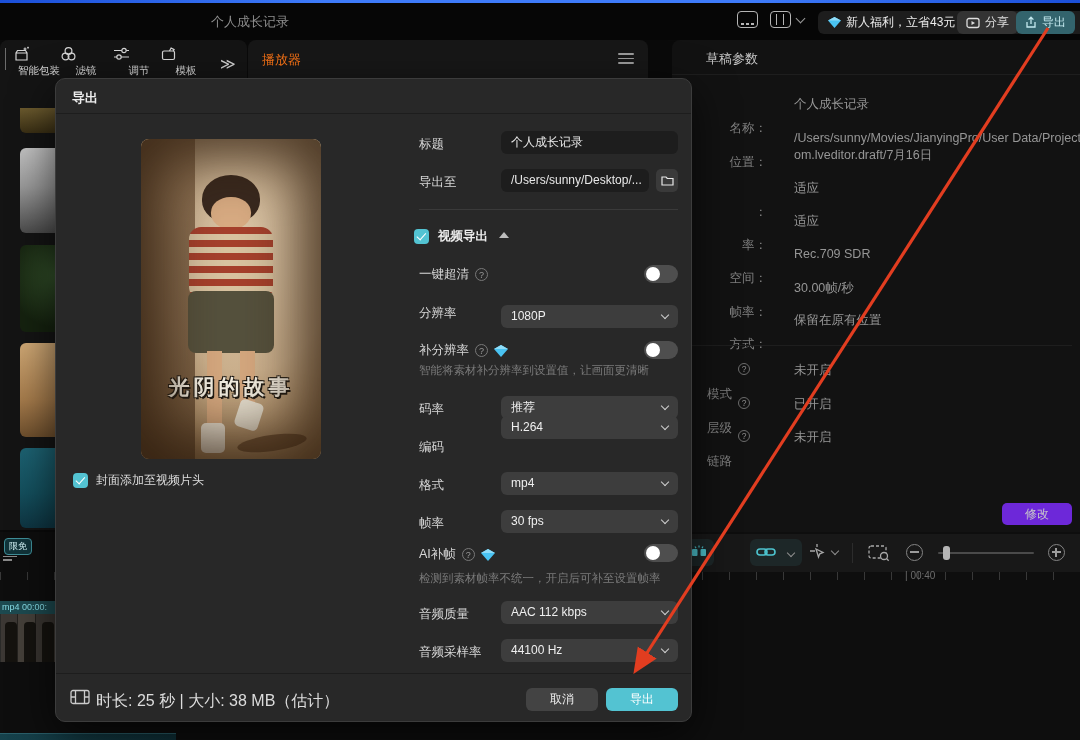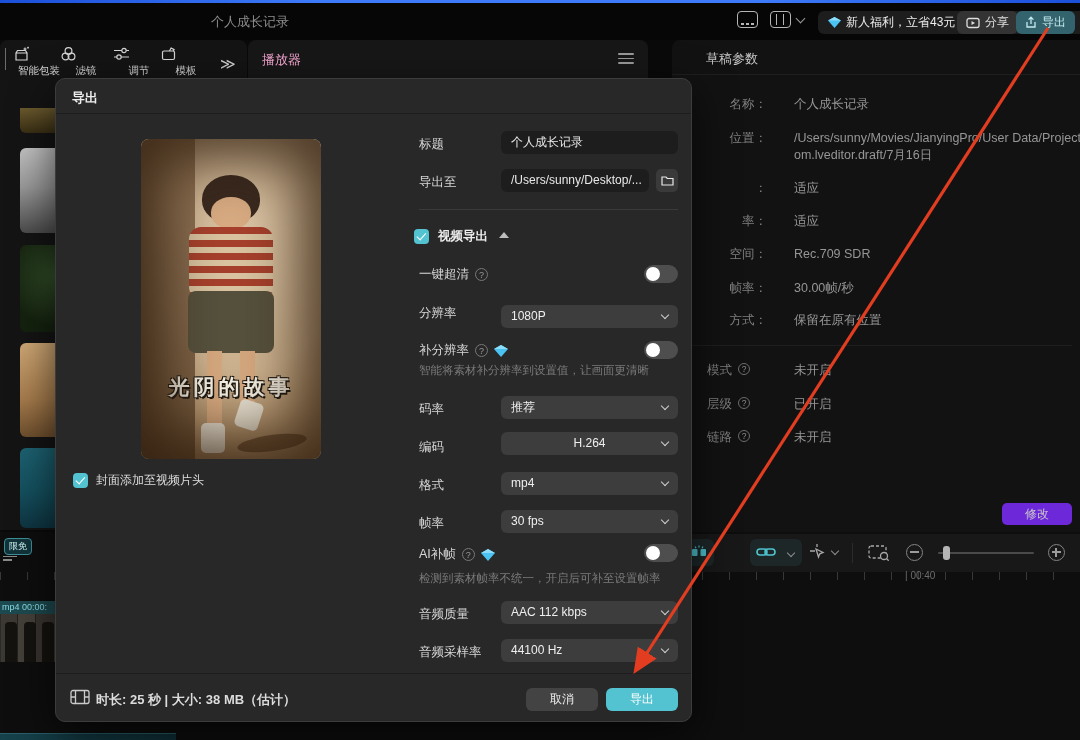--- a/index.html
+++ b/index.html
@@ -30,29 +30,29 @@
   #export-top-btn { background:#33646d; color:#c4e9ef; }
 
   
   #media-panel { left:0; top:40px; width:247px; height:490px; background:#141414; border-radius:8px 8px 0 0; }
   .mt-item { position:absolute; top:6px; width:52px; text-align:center; color:#d8d8d8; }
   .mt-item .lbl { font-size:10.5px; display:block; margin-top:2px; color:#d4d4d4; }
   #mt-expand { color:#cfcfcf; font-size:15px; letter-spacing:-2px; }
   .thumb { position:absolute; left:20px; width:62px; border-radius:6px; }
 
   #player-panel { left:248px; top:40px; width:400px; height:490px; background:#171717; border-radius:8px 8px 0 0; }
-  #player-title { left:14px; top:11px; color:#f9a8d4; font-size:13px; position:absolute; }
+  #player-title { left:14px; top:11px; color:#f97316; font-size:13px; position:absolute; }
   #player-menu { position:absolute; right:14px; top:10px; width:16px; height:14px; }
   #player-menu i { display:block; height:1.6px; background:#9a9a9a; margin-top:3px; border-radius:1px; }
 
   #draft-panel { left:672px; top:40px; width:420px; height:492px; background:#121212; border-radius:8px 8px 0 0; }
   #draft-title { position:absolute; left:34px; top:10px; color:#c9c9c9; font-size:13px; }
   #draft-hdiv { position:absolute; left:0; top:34px; width:420px; height:1px; background:#1e1e1e; }
   .dp-row { position:absolute; left:0; width:420px; font-size:12.5px; color:#8d8d8d; }
-  .dp-label { position:absolute; left:0; width:95px; text-align:right; color:#7f7f7f; }
+  .dp-label { position:absolute; left:0; width:95px; text-align:right; color:#7f7f7f;margin-top:24px; }
   .dp-label.short { width:60px; }
   .dp-help { position:absolute; left:66px; top:1px; width:12px; height:12px; border:1px solid #6c6c6c;
     border-radius:50%; color:#8d8d8d; font-size:8.5px; line-height:11px; text-align:center; }
   .dp-value { position:absolute; left:122px; width:300px; color:#969696; line-height:17px; word-break:break-all; }
   #draft-div2 { position:absolute; left:20px; top:305px; width:380px; height:1px; background:#1e1e1e; }
   #modify-btn { position:absolute; left:330px; top:463px; width:70px; height:22px; background:#6d28d9;
     border-radius:5px; color:#c9c9c9; font-size:12px; display:flex; align-items:center; justify-content:center; }
 
   
   #timeline { left:0; top:532px; width:1080px; height:208px; background:#0e0e0e; }
@@ -135,21 +135,21 @@
   .toggle .knob { position:absolute; left:2px; top:2px; width:14px; height:14px; background:#fff; border-radius:50%; }
   .hint { position:absolute; left:363px; color:#7a7a7a; font-size:11.5px; }
   .f-div { position:absolute; left:363px; width:259px; height:1px; background:#3a3a3a; }
   #collapse-caret { position:absolute; left:443px; top:153px; width:0; height:0;
     border-left:5px solid transparent; border-right:5px solid transparent; border-bottom:6px solid #bdbdbd; }
 
   #folder-btn { position:absolute; left:600px; top:90px; width:22px; height:23px; background:#3a3a3a;
     border-radius:5px; display:flex; align-items:center; justify-content:center; }
 
   #dlg-fdiv { position:absolute; left:0; top:594px; width:100%; height:1px; background:#1d1d1d; }
-  #dlg-info { position:absolute; left:40px; top:612px; color:#dcdcdc; font-size:13px;font-weight:bold; }
+  #dlg-info { position:absolute; left:40px; top:612px; color:#dcdcdc; font-size:16px; }
   #film-icon { position:absolute; left:14px; top:610px; }
   .dlg-btn { position:absolute; top:609px; width:72px; height:23px; border-radius:6px; font-size:12px;
     display:flex; align-items:center; justify-content:center; }
   #cancel-btn { left:470px; background:#434343; color:#ededed; }
   #confirm-btn { left:550px; background:#53c3d2; color:#ffffff; }
 
   #arrow-svg { position:absolute; left:0; top:0; z-index:20; pointer-events:none; }
   svg { display:block; }
 </style>
 </head>
@@ -426,21 +426,21 @@
       </div>
     <span class="hint" style="top:284px;">智能将素材补分辨率到设置值，让画面更清晰</span>
 
     <span class="f-label" style="top:322px;">码率</span>
     <div class="select" style="top:317px;">
       <span>推荐</span>
       <span class="sel-chev"></span>
     </div>
 
     <span class="f-label" style="top:360px;">编码</span>
-    <div class="select" style="top:353px;text-align:center;">
+    <div class="select" style="top:337px;">
       <span>H.264</span>
       <span class="sel-chev"></span>
     </div>
 
     <span class="f-label" style="top:398px;">格式</span>
     <div class="select" style="top:393px;">
       <span>mp4</span>
       <span class="sel-chev"></span>
     </div>
 

